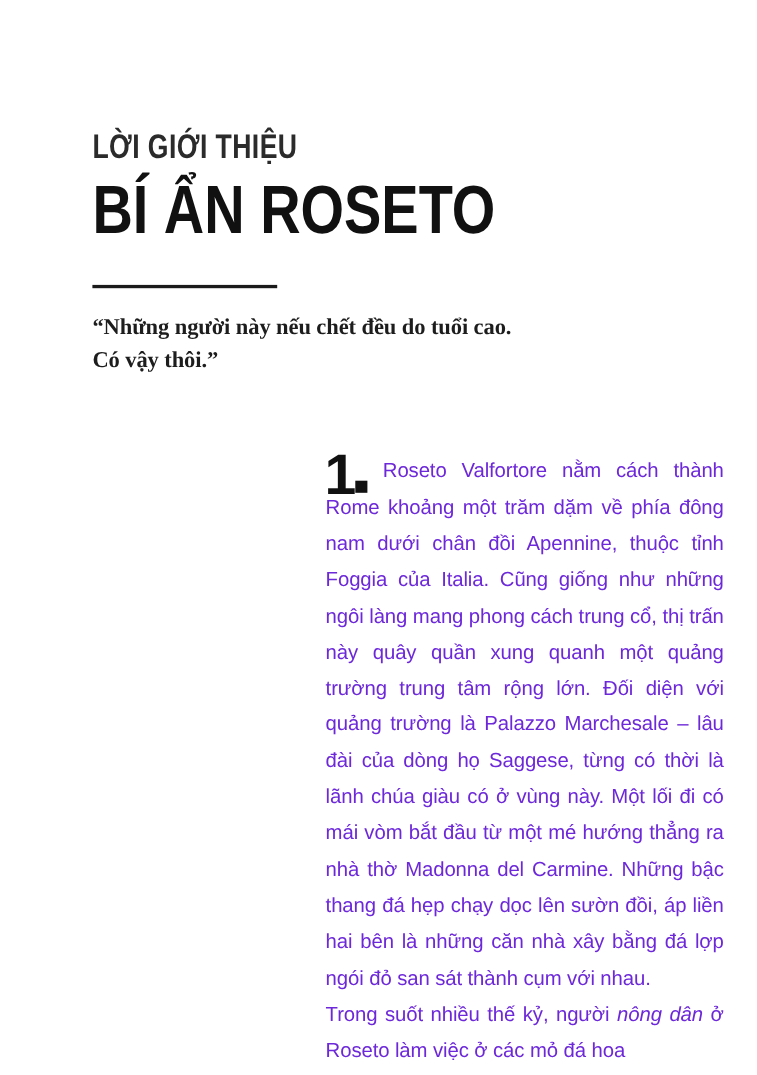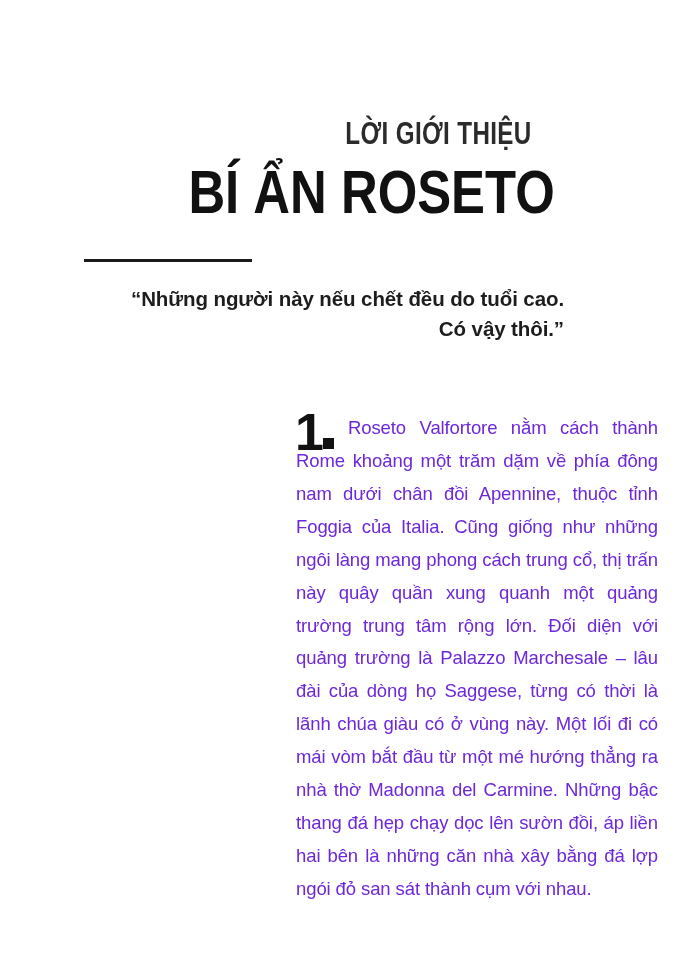--- a/index.html
+++ b/index.html
@@ -19,21 +19,20 @@
     width: 688px;
     height: 977px;
     box-sizing: border-box;
     padding: 0;
   }
   .content {
     position: absolute;
     left: 84px;
     top: 118px;
     width: 574px;
-    text-align: right;
   }
   .kicker {
     font-family: "Liberation Sans", sans-serif;
     font-size: 31px;
     font-weight: bold;
     letter-spacing: 0.5px;
     color: #2b2b2b;
     transform: scaleX(0.78);
     transform-origin: left top;
     line-height: 1.0;
@@ -112,24 +111,25 @@
 </style>
 </head>
 <body>
 
 <div class="page">
 
   <div class="content">
     <div class="kicker">LỜI GIỚI THIỆU</div>
     <h1 class="title">BÍ ẨN ROSETO</h1>
     <div class="rule"></div>
-    <div class="epigraph" style="white-space: pre-line;">“Những người này nếu chết đều do tuổi cao.
+    <div class="epigraph" style="white-space: pre-line; font-family: Liberation Serif, serif;">“Những người này nếu chết đều do tuổi cao.
 Có vậy thôi.”</div>
   </div>
 
   <div class="body-block">
     <div class="dropcap-wrap">
       <span class="dropcap"><span>1</span><span class="dot"></span></span>
       <p class="body first-para">Roseto Valfortore nằm cách thành Rome khoảng một trăm dặm về phía đông nam dưới chân đồi Apennine, thuộc tỉnh Foggia của Italia. Cũng giống như những ngôi làng mang phong cách trung cổ, thị trấn này quây quần xung quanh một quảng trường trung tâm rộng lớn. Đối diện với quảng trường là Palazzo Marchesale – lâu đài của dòng họ Saggese, từng có thời là lãnh chúa giàu có ở vùng này. Một lối đi có mái vòm bắt đầu từ một mé hướng thẳng ra nhà thờ Madonna del Carmine. Những bậc thang đá hẹp chạy dọc lên sườn đồi, áp liền hai bên là những căn nhà xây bằng đá lợp ngói đỏ san sát thành cụm với nhau.</p>
     </div>
+    <p class="body">Trong suốt nhiều thế kỷ, người <em>nông dân</em> ở Roseto làm việc ở các mỏ đá hoa</p>
   </div>
 
 </div>
 
 </body></html>

